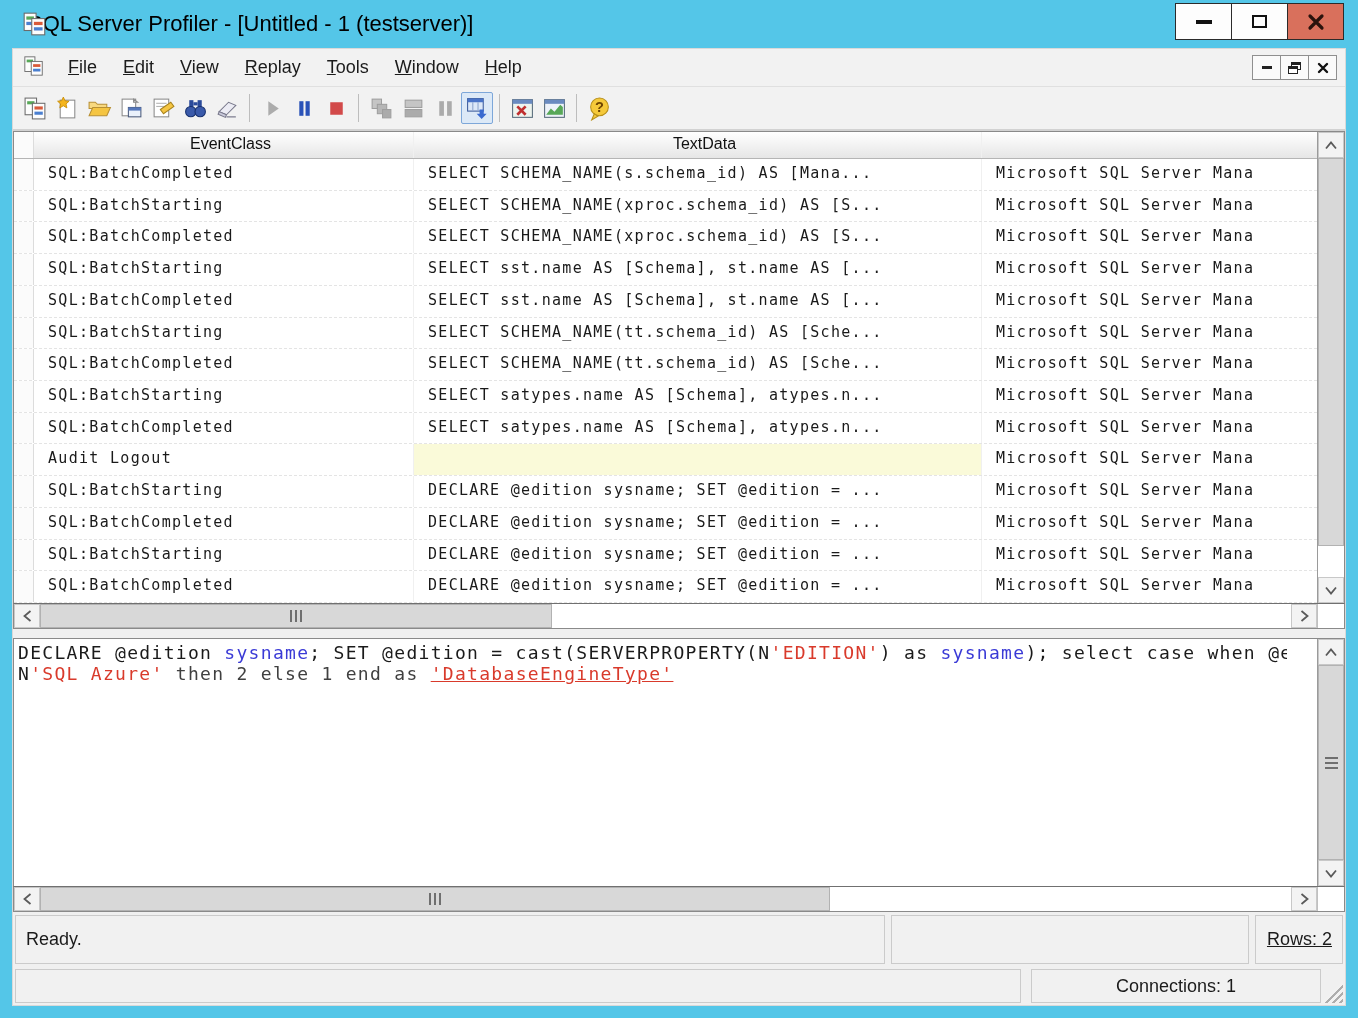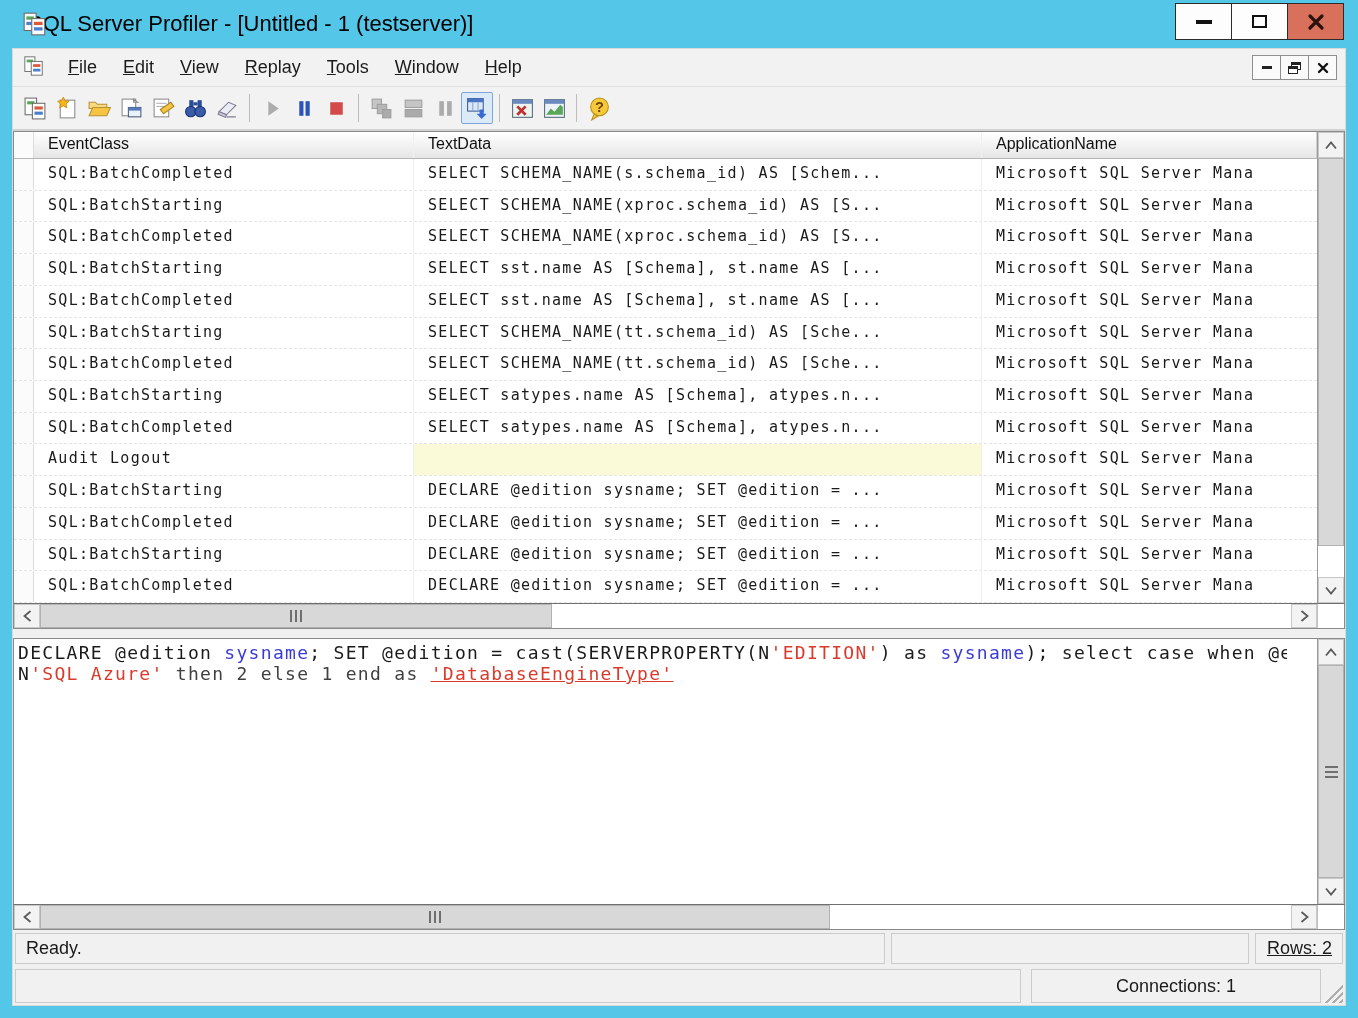--- a/index.html
+++ b/index.html
@@ -41,21 +41,21 @@
   .tb-btn.active { border:1px solid #7da7d9; background:#dce9f7; }
   .tb-sep { width:1px; height:28px; background:#bdbdbd; margin:0 6px; }
 
   
   .grid-frame { flex:0 0 472px; display:flex; background:#fff;
     border:1px solid #8a8a8a; border-bottom:none; margin:0; }
   .grid-main { flex:1; display:flex; flex-direction:column; overflow:hidden; }
   .grid-header { height:27px; flex:0 0 27px; display:flex;
     background:linear-gradient(#ffffff,#e6e6e6); border-bottom:1px solid #b5b5b5;
     font-size:16px; color:#111; }
-  .gh-cell { padding:3px 0 0 14px; border-right:1px solid #cfcfcf; white-space:nowrap; overflow:hidden; }
+  .gh-cell { padding:3px 0 0 14px; border-right:1px solid #cfcfcf; white-space:nowrap; overflow:hidden;text-align:center; }
   .grid-body { flex:1; overflow:hidden; }
   .g-row { height:31.72px; display:flex; border-bottom:1px dashed #e4e4e4; background:#fff; }
   .g-cell { font-family:"DejaVu Sans Mono", monospace; font-size:15px; letter-spacing:1.3px;
     color:#1a1a1a; padding:5px 0 0 14px; white-space:nowrap; overflow:hidden; }
   .c-sel { width:20px; flex:0 0 20px; border-right:1px solid #dcdcdc; background:#fbfbfb; }
   .c-event { width:380px; flex:0 0 380px; border-right:1px solid #f0f0f0; }
   .c-text { width:568px; flex:0 0 568px; border-right:1px solid #f0f0f0; }
   .c-app { flex:1; }
   .hl-yellow { background:#fafad9; }
 
@@ -82,21 +82,21 @@
   .splitter { flex:0 0 9px; background:#f0f0f0; }
 
   
   .detail-frame { flex:1; display:flex; background:#fff; border:1px solid #8a8a8a; border-bottom:none; overflow:hidden;gap:30px; }
   .detail-text { flex:1; padding:3px 4px; overflow:hidden; }
   .d-line { font-family:"DejaVu Sans Mono", monospace; font-size:18px; letter-spacing:1.3px;
     line-height:21px; white-space:pre; }
 
   
   .status-row { display:flex; padding:3px 2px 0 2px; }
-  .panel { background:#f1f1f1; border:1px solid #cbcbcb; height:31px;
+  .panel { background:#f1f1f1; border:1px solid #cbcbcb; height:49px;
     display:flex; align-items:center; padding:0 10px; font-size:18px; color:#1b1b1b; }
   .p-ready { flex:1; margin-right:6px; }
   .p-mid { width:358px; flex:0 0 358px; margin-right:6px; }
   .p-rows { width:88px; flex:0 0 88px; justify-content:flex-end;text-decoration:underline; }
   .status-row.second { padding-top:5px; padding-bottom:2px;align-items:flex-end; }
   .p-long { flex:1; margin-right:10px; height:34px; }
   .p-conn { width:290px; flex:0 0 290px; justify-content:center; height:34px; }
   .grip-corner { width:22px; flex:0 0 22px; align-self:flex-end; height:22px;
     clip-path:polygon(100% 0, 100% 100%, 0 100%);
     background:repeating-linear-gradient(135deg,#f1f1f1 0 3px,#adadad 3px 5px); }
@@ -298,27 +298,26 @@
           </svg>
         </div>
       </div>
 
     <div class="grid-frame">
       <div class="grid-main">
         <div class="grid-header">
             <div class="gh-cell c-sel"></div>
             <div class="gh-cell c-event">EventClass</div>
             <div class="gh-cell c-text">TextData</div>
-            <div class="gh-cell c-app">ApplicationName</div>
           </div>
         <div class="grid-body">
             <div class="g-row">
               <div class="g-cell c-sel"></div>
               <div class="g-cell c-event">SQL:BatchCompleted</div>
-              <div class="g-cell c-text">SELECT SCHEMA_NAME(s.schema_id) AS [Schem...</div>
+              <div class="g-cell c-text">SELECT SCHEMA_NAME(s.schema_id) AS [Mana...</div>
               <div class="g-cell c-app">Microsoft SQL Server Mana</div>
             </div>
             <div class="g-row">
               <div class="g-cell c-sel"></div>
               <div class="g-cell c-event">SQL:BatchStarting</div>
               <div class="g-cell c-text">SELECT SCHEMA_NAME(xproc.schema_id) AS [S...</div>
               <div class="g-cell c-app">Microsoft SQL Server Mana</div>
             </div>
             <div class="g-row">
               <div class="g-cell c-sel"></div>

